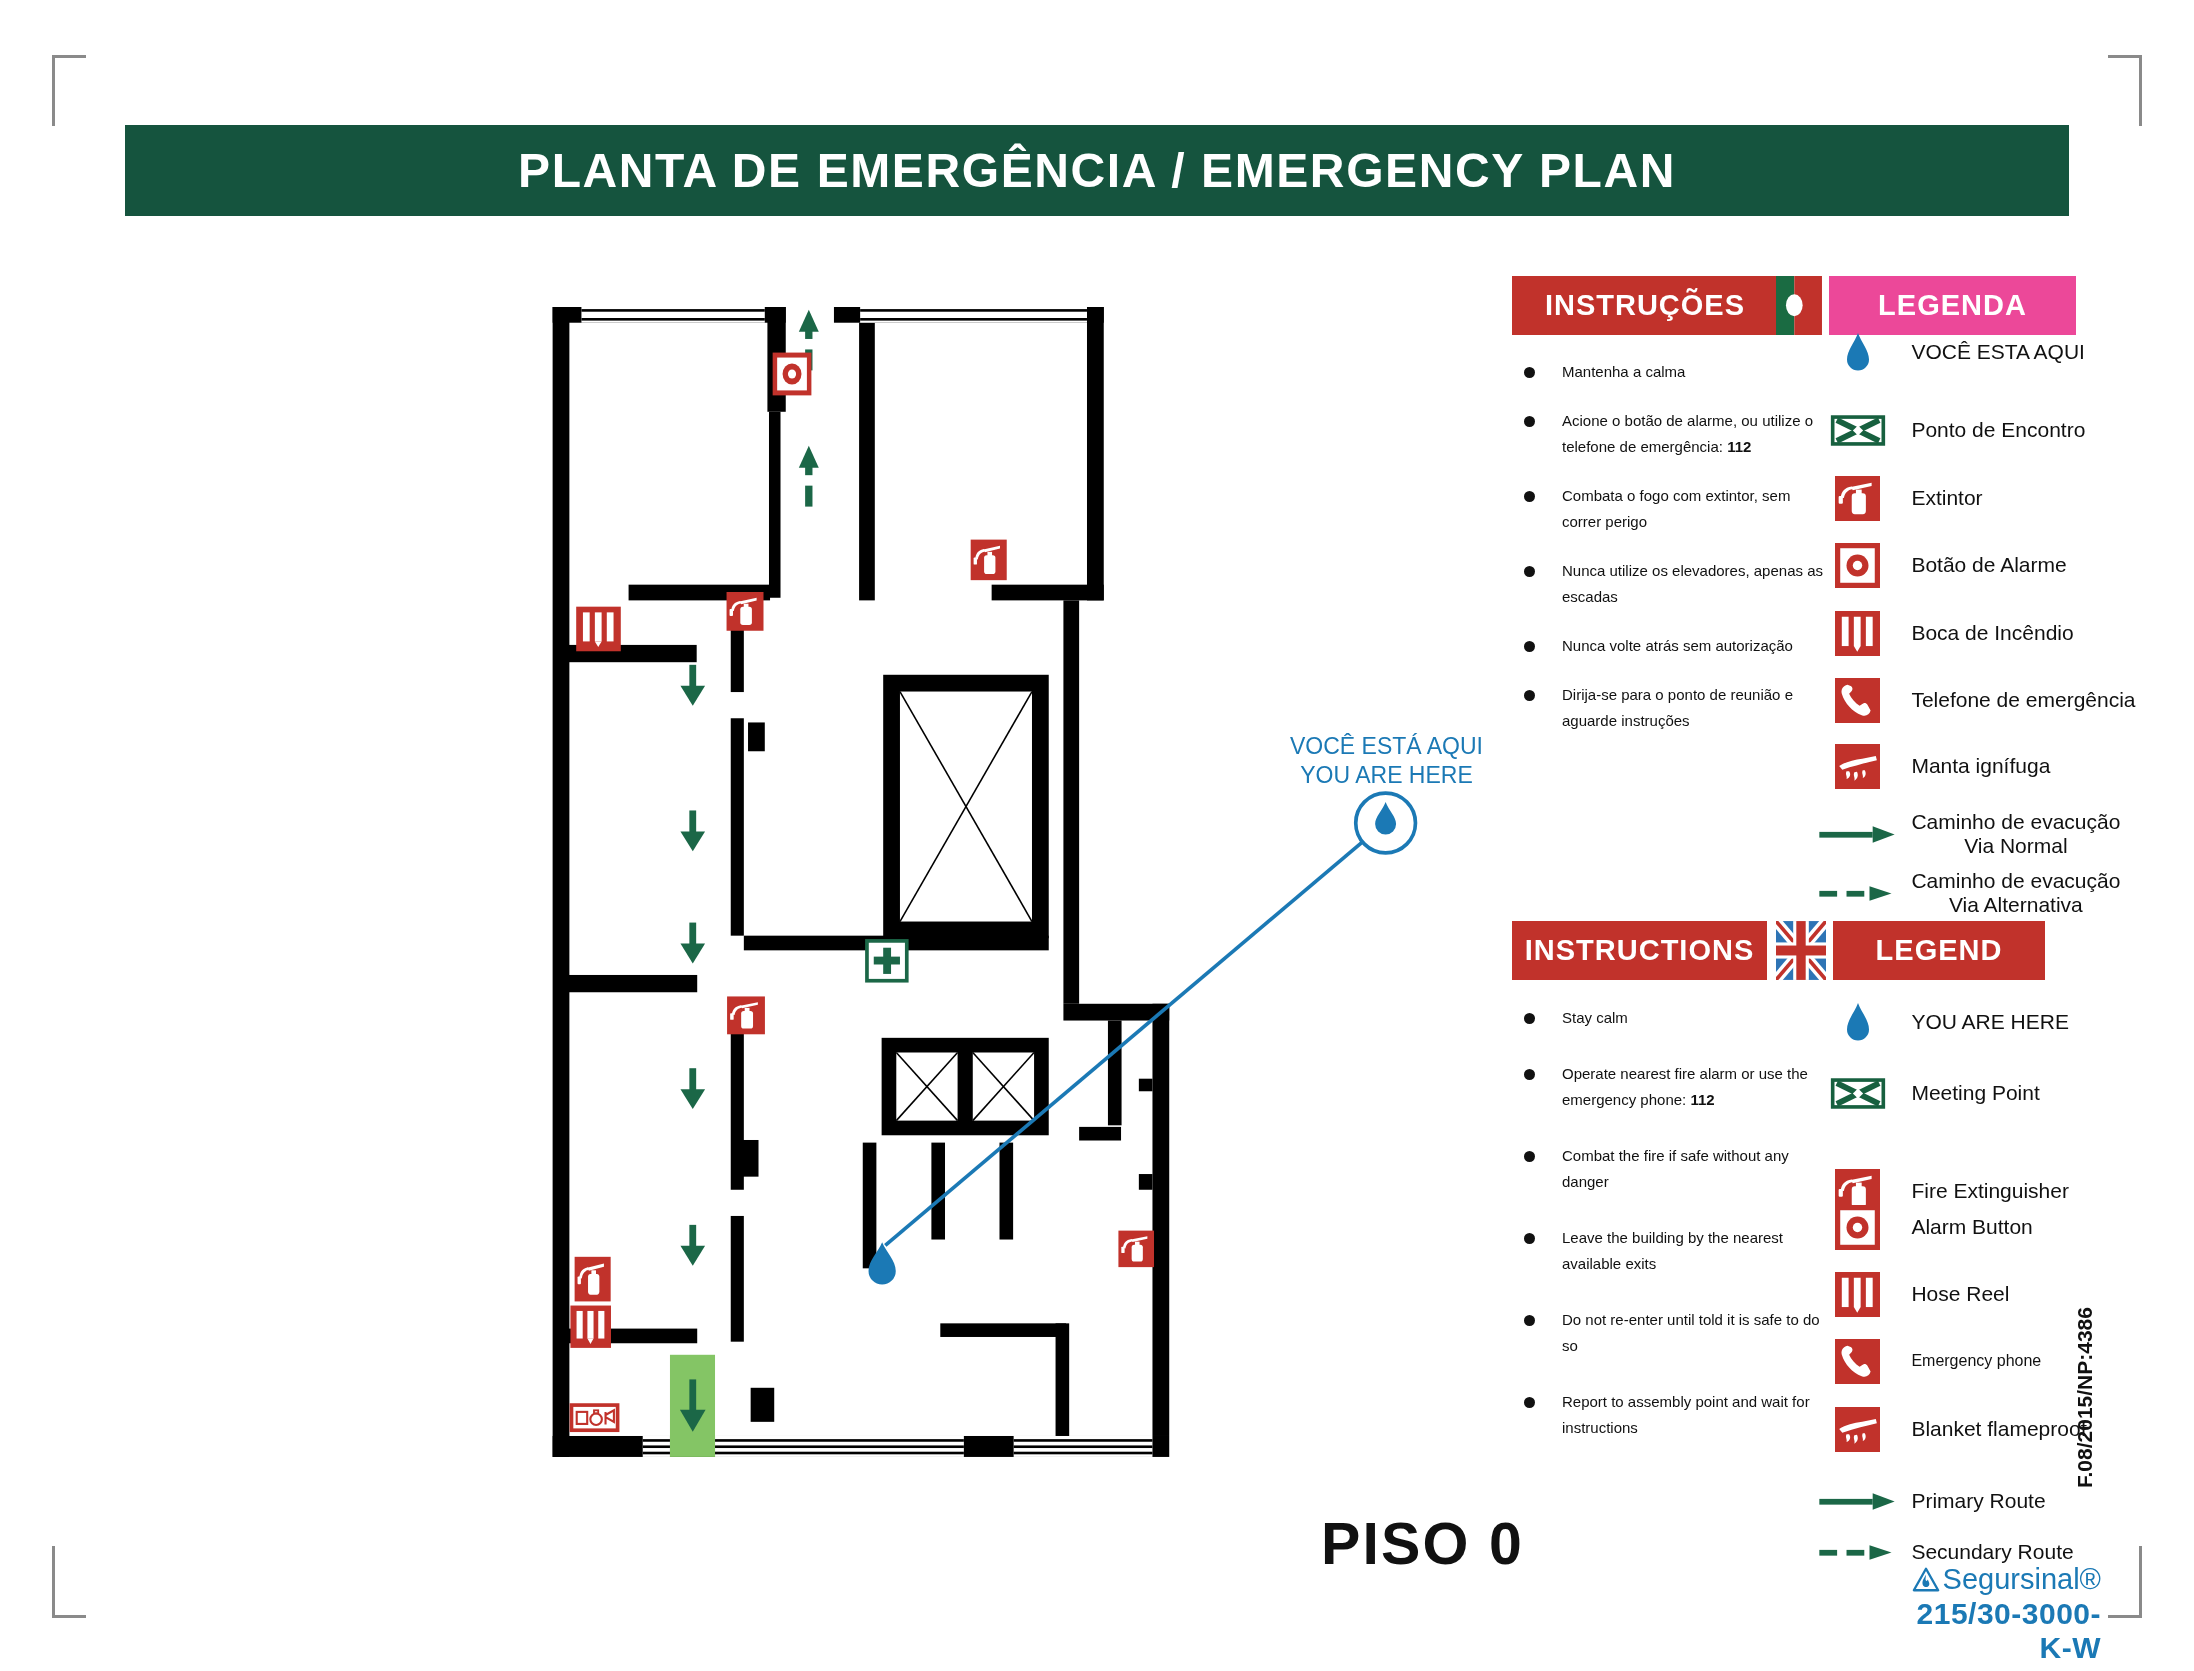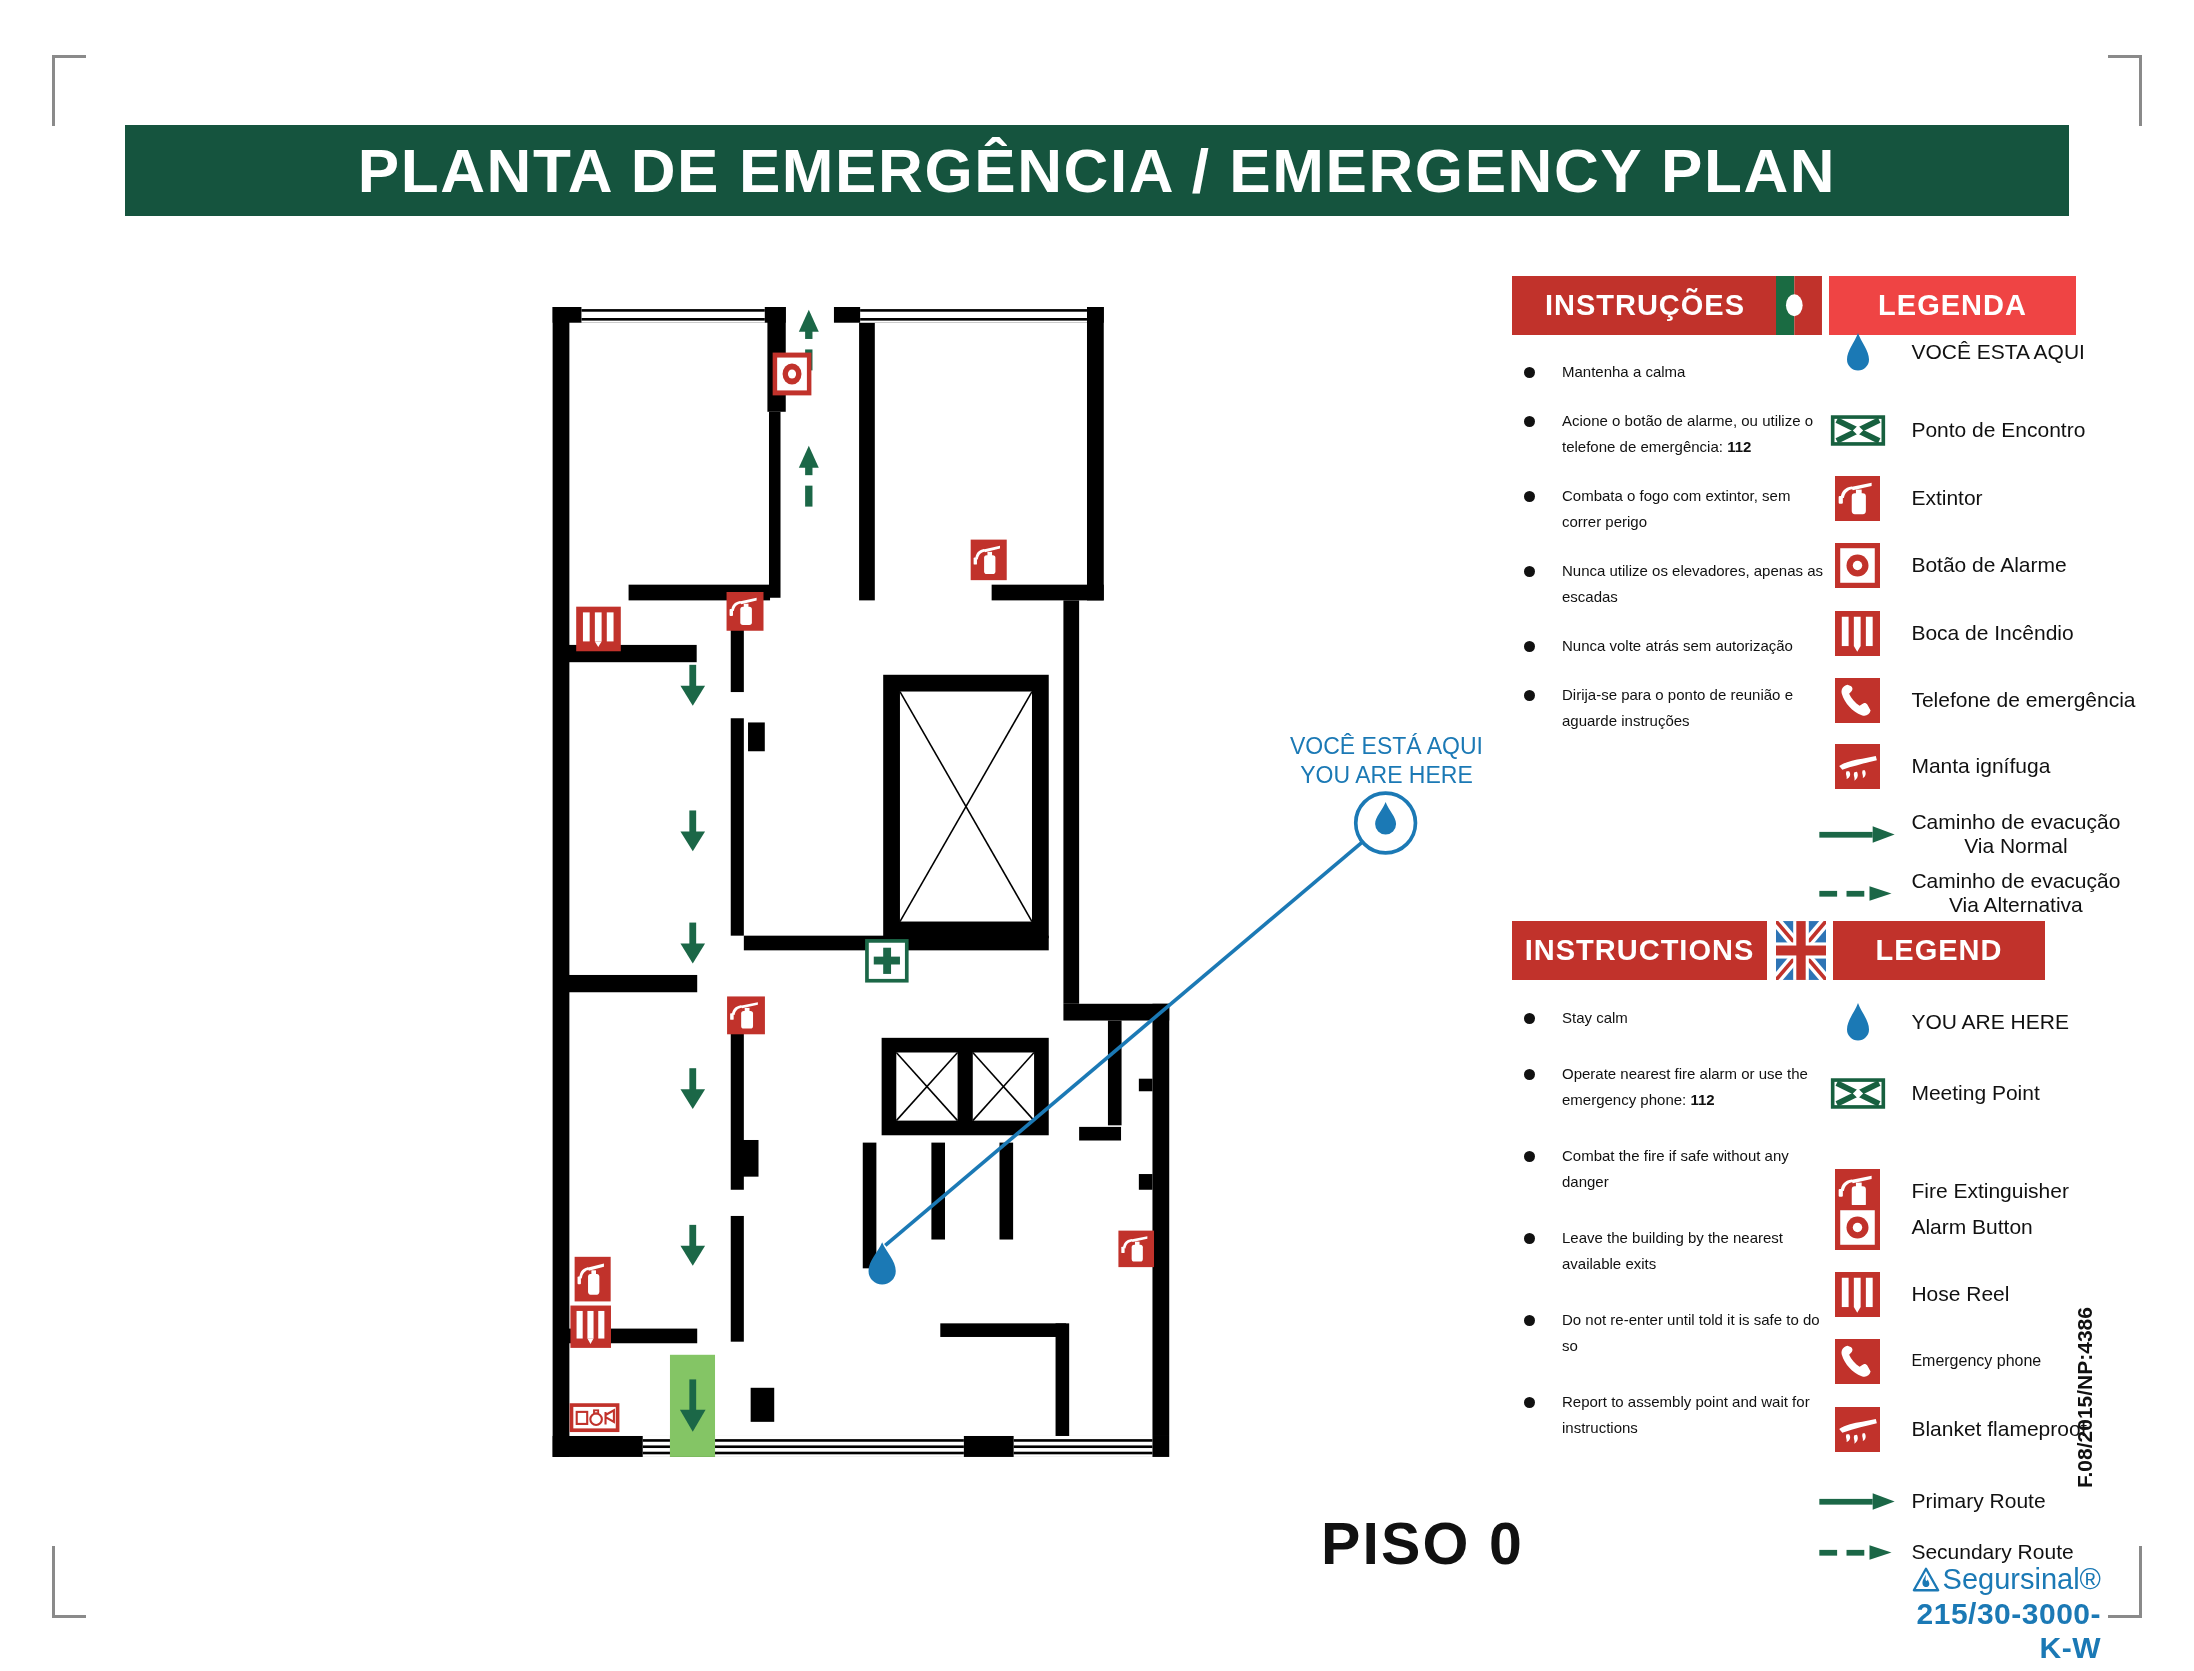--- a/index.html
+++ b/index.html
@@ -2,26 +2,26 @@
 <html style="font-size:8.4px"><head>
 <meta charset="utf-8">
 <style>
   html,body{margin:0;padding:0;background:#fff;}
   .page{position:relative;width:2194px;height:1672px;background:#fff;overflow:hidden;
         font-family:"Liberation Sans", sans-serif;color:#111;}
   .mark{position:absolute;background:#8a8a8a;}
   
   .title-bar{position:absolute;left:125px;top:125px;width:1944px;height:91px;background:#15543e;
              display:flex;align-items:center;justify-content:center;}
-  .title-bar span{color:#fff;font-weight:700;font-size:62px;letter-spacing:1.6px;white-space:nowrap;}
+  .title-bar span{color:#fff;font-weight:700;font-size:48px;letter-spacing:1.6px;white-space:nowrap;}
   
   .hdr{position:absolute;height:59px;display:flex;align-items:center;justify-content:center;
        color:#fff;font-weight:700;font-size:29px;letter-spacing:1px;}
   .hdr.red{background:#c1322b;}
-  .hdr.blue{background:#ef4444;}
+  .hdr.blue{background:#ec4899;}
   .flagbox{position:absolute;width:48px;height:59px;}
   
   .ilist{position:absolute;width:309px;list-style:none;margin:0;padding:0;font-size:15px;line-height:26px;}
   .ilist li{position:relative;padding-left:45px;margin-bottom:23px;}
   .ilist.en li{margin-bottom:30px;}
   .ilist li::before{content:"";position:absolute;left:7.3px;top:7.9px;width:11px;height:11px;border-radius:50%;background:#111;}
   .ilist b{font-weight:700;}
   
   .lrow{position:absolute;left:1813px;width:377px;height:58px;display:flex;align-items:center;}
   .islot{width:89px;min-width:89px;display:flex;align-items:center;justify-content:center;}

